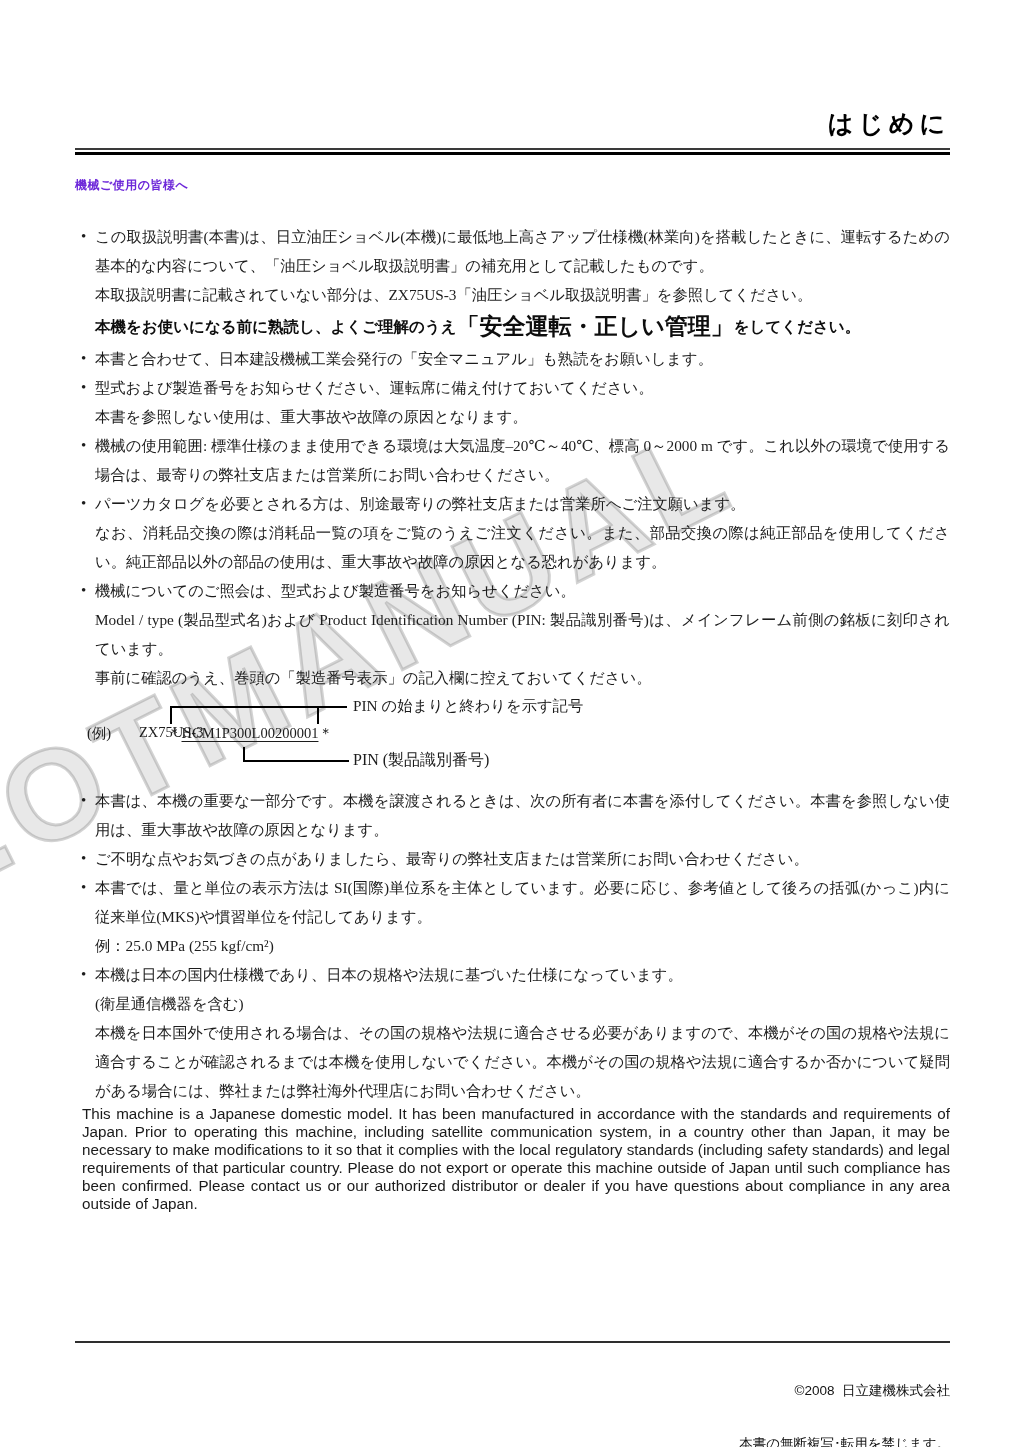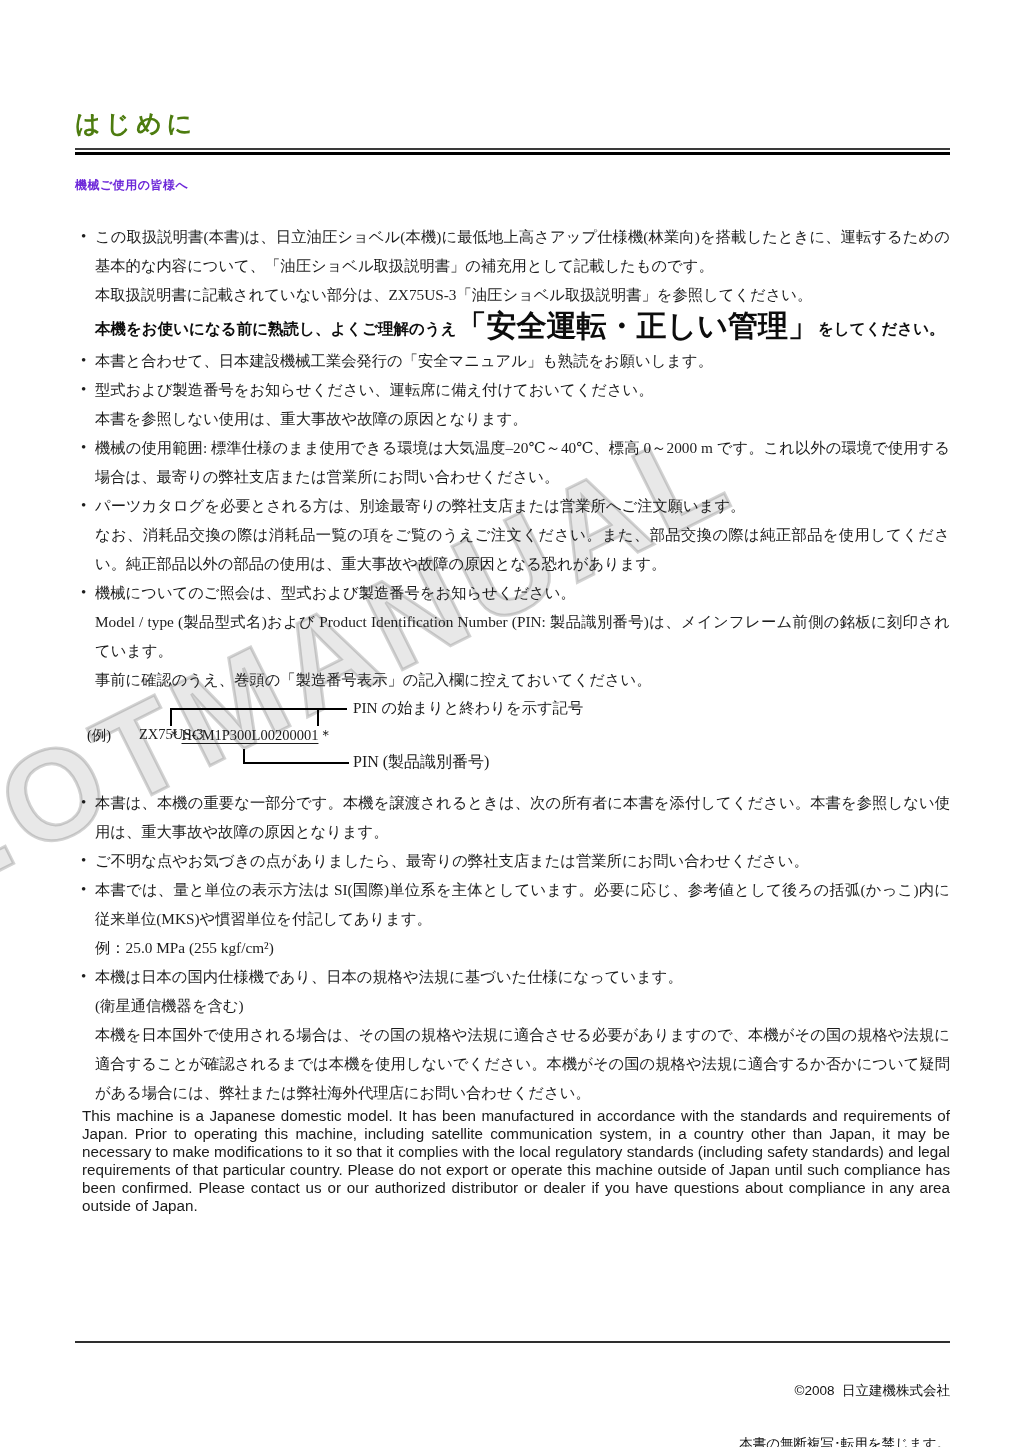--- a/index.html
+++ b/index.html
@@ -13,23 +13,23 @@
     position:absolute; left:-30px; top:762px; width:1200px; z-index:0;
     transform:rotate(-26.5deg); transform-origin:0 50%;
     font-family:"Liberation Sans","DejaVu Sans",sans-serif; font-weight:bold;
     font-size:128px; letter-spacing:8px; white-space:nowrap;
     color:rgba(125,125,125,0.18);
     -webkit-text-stroke:3px rgba(110,110,110,0.30);
     pointer-events:none; user-select:none;
   }
   .content { position:relative; z-index:1; padding:0 74px 0 75px; }
   .title {
-    margin:106px 0 0 0; text-align:left;
-    font-family:"Liberation Sans","DejaVu Sans",sans-serif;
-    font-size:25px; font-weight:bold; letter-spacing:5px; line-height:34px; color:#4d7c0f;
+    margin:106px 0 0 0; text-align:right;
+    font-family:"Liberation Sans","DejaVu Sans",sans-serif;
+    font-size:25px; font-weight:bold; letter-spacing:5px; line-height:34px; color:#000000;
   }
   .double-rule { margin-top:8px; }
   .rule-thin { height:2px; background:#3a3a3a; }
   .rule-gap  { height:2px; background:transparent; }
   .rule-thick{ height:3px; background:#000; }
   .heading {
     margin:17px 0 0 0;
     font-family:"Liberation Sans","DejaVu Sans",sans-serif;
     font-size:12px; font-weight:bold; line-height:26px; color:#6d28d9; letter-spacing:0.5px;
   }
@@ -41,21 +41,21 @@
   }
   .btext { flex:1; min-width:0; }
   .btext p { margin:0; font-size:15.3px; line-height:29px; text-align:justify; }
   p.emph { line-height:34px; text-align:left; }
   .bold-sans {
     font-family:"Liberation Sans","DejaVu Sans",sans-serif;
     font-weight:bold; font-size:15.5px; color:#0d0d0d;
   }
   .big {
     font-family:"Liberation Sans","DejaVu Sans",sans-serif;
-    font-weight:bold; font-size:30px; color:#0d0d0d; vertical-align:-2px;
+    font-weight:bold; font-size:23px; color:#0d0d0d; vertical-align:-2px;
   }
   p.english {
     font-family:"Liberation Sans","DejaVu Sans",sans-serif;
     font-size:15.2px; line-height:18px; margin-left:-13px; color:#1a1a1a;
   }
   
   .pin-diagram {
     position:relative; height:82px; margin:8px 0 4px -8px;
     font-size:14.5px;
   }

